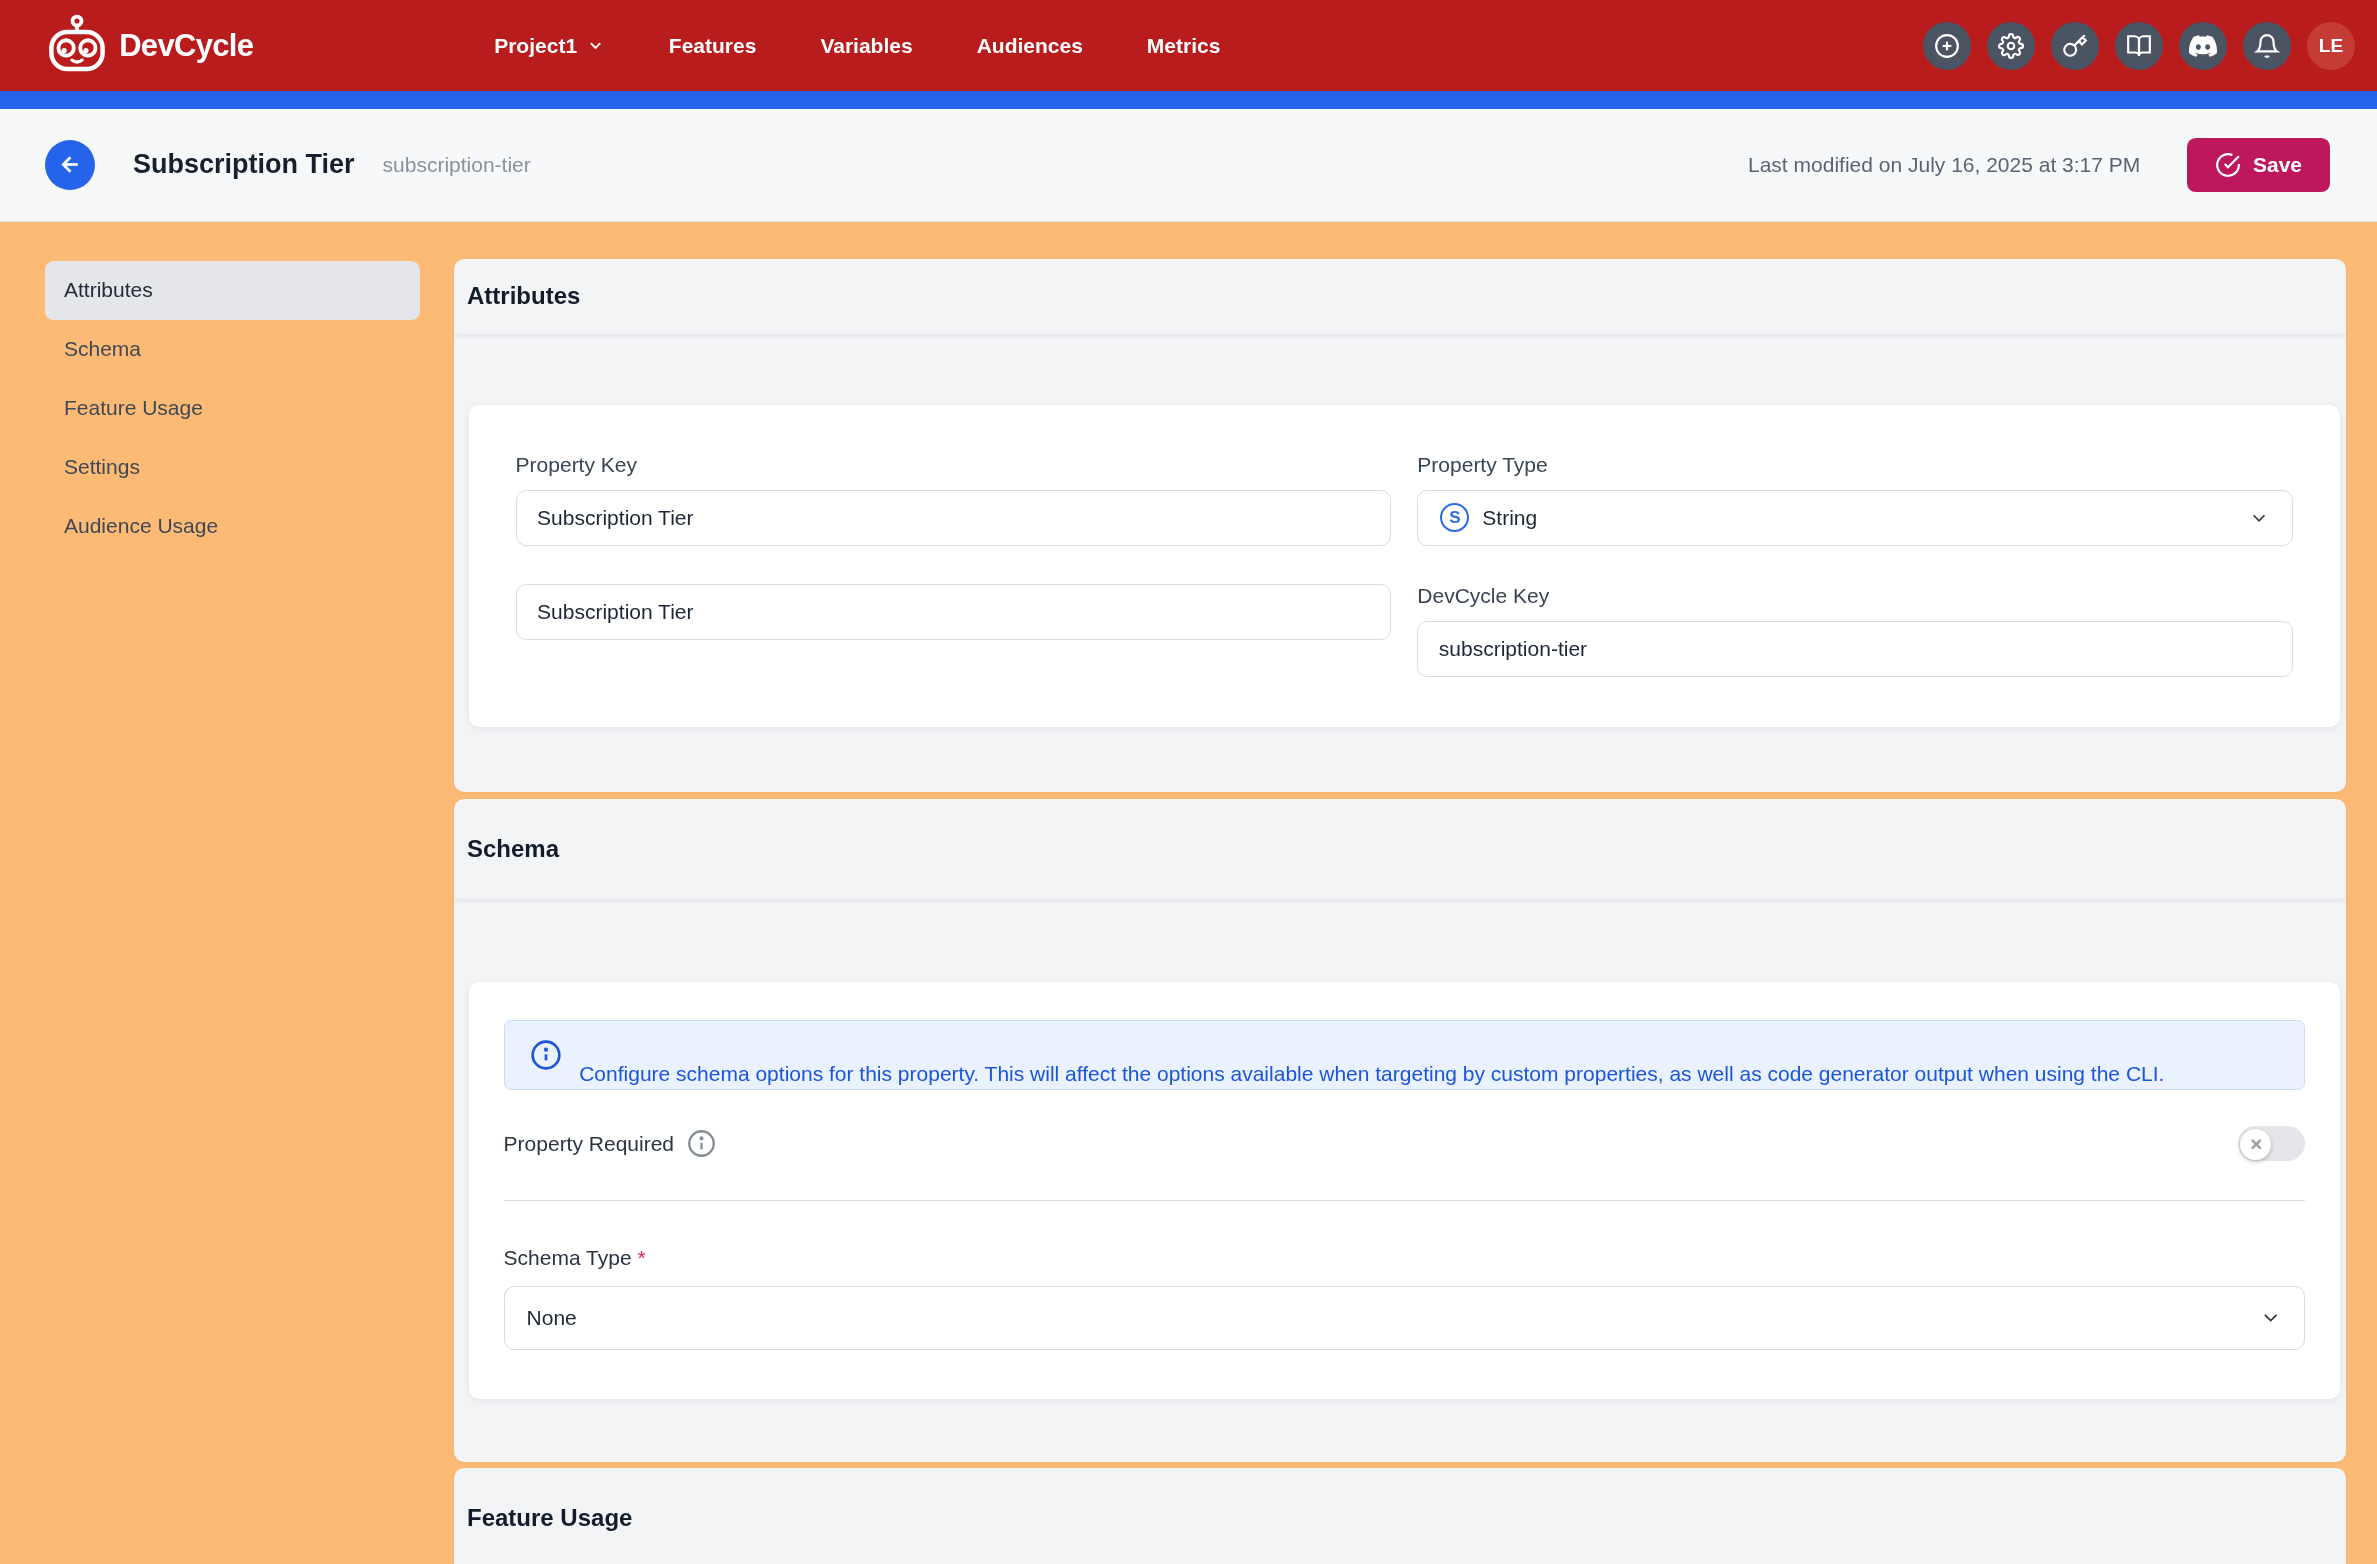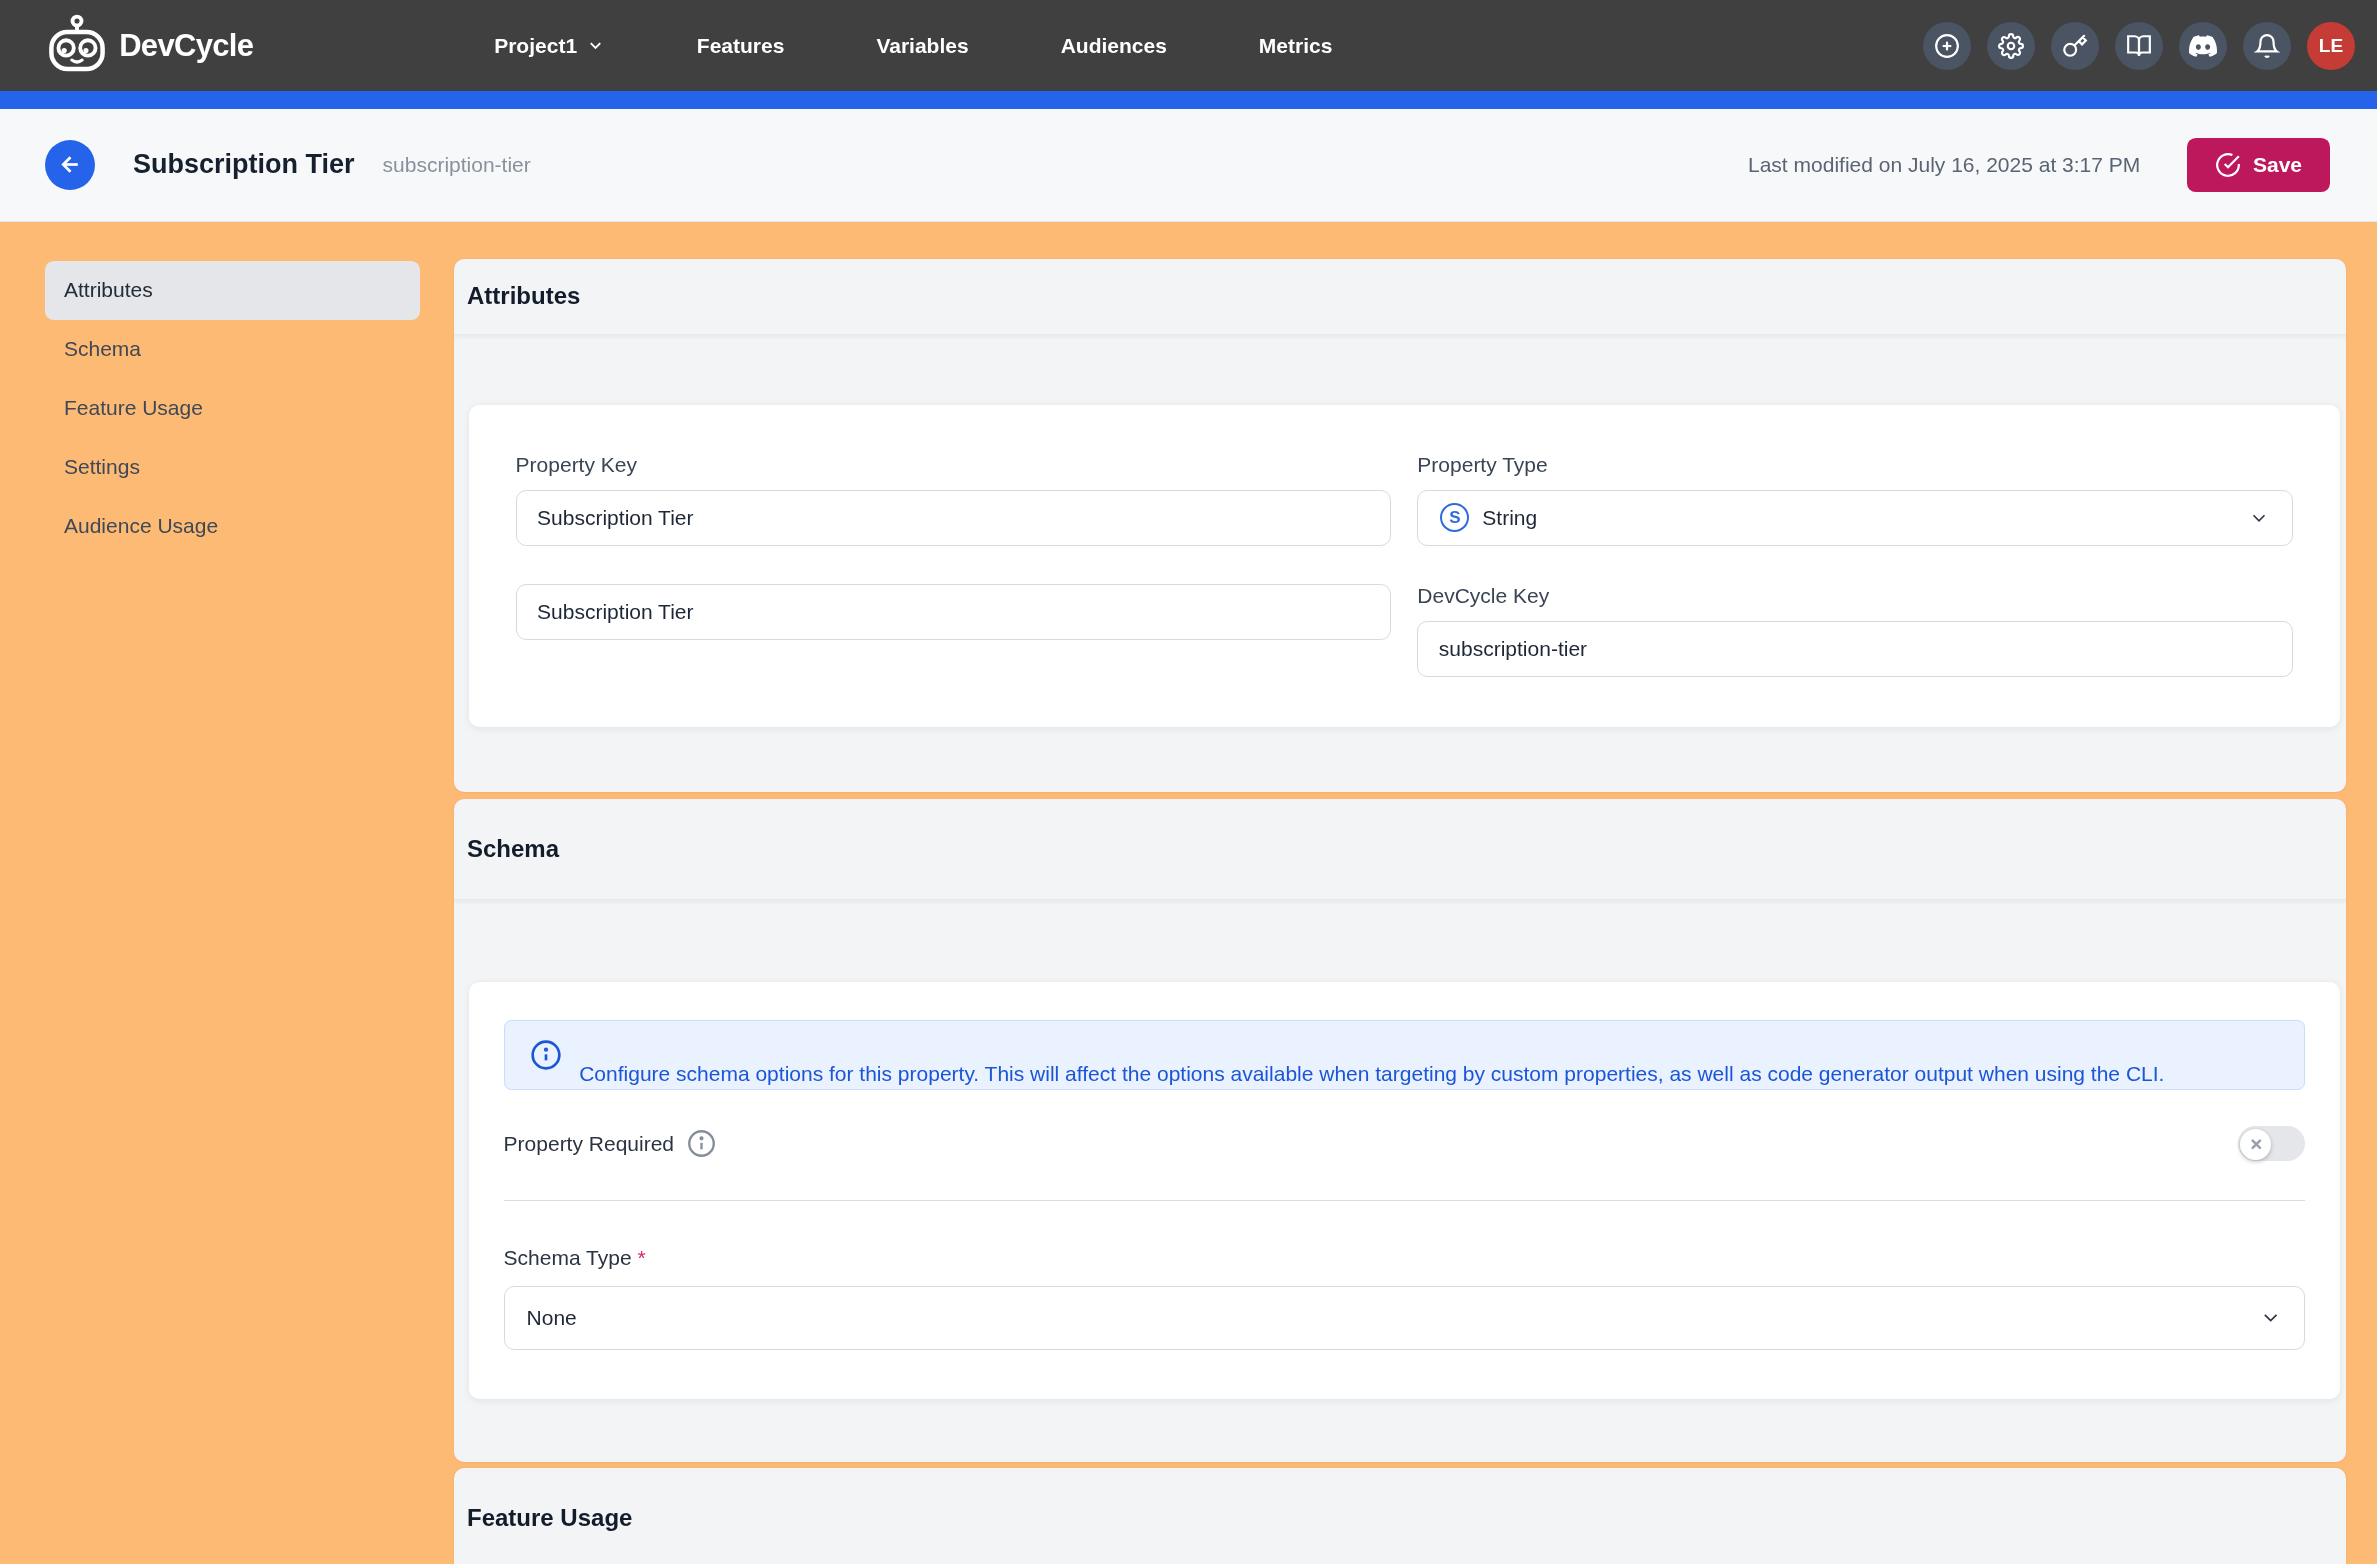--- a/index.html
+++ b/index.html
@@ -1,23 +1,23 @@
 <!DOCTYPE html>
 <html style="font-size:11.7px"><head>
 <meta charset="utf-8">
 <style>
   * { margin:0; padding:0; box-sizing:border-box; }
   html,body { width:2377px; height:1564px; overflow:hidden;
     font-family:"Liberation Sans", sans-serif; background:#edeff2; }
 
   
-  .topnav { height:91px; background:#404040; display:flex; align-items:center; padding:0 22px 0 45px; }
+  .topnav { height:91px; background:#b91c1c; display:flex; align-items:center; padding:0 22px 0 45px; }
   .logo { display:flex; align-items:center; gap:10.2px; }
   .logo-text { color:#fff; font-size:31px; font-weight:800; letter-spacing:-0.7px; }
-  .nav-links { display:flex; align-items:center; gap:92px; margin-left:241px; }
+  .nav-links { display:flex; align-items:center; gap:64px; margin-left:241px; }
   .nav-link { color:#fff; font-size:21px; font-weight:600; display:flex; align-items:center; gap:8.8px; cursor:pointer; }
   .nav-right { margin-left:auto; display:flex; align-items:center; gap:16px; }
   .icon-circle { width:48px; height:48px; border-radius:50%; background:#4a5462; display:flex; align-items:center; justify-content:center; cursor:pointer; }
   .avatar { width:48px; height:48px; border-radius:50%; background:#c43c35; color:#fff; font-size:19px; font-weight:600; display:flex; align-items:center; justify-content:center; cursor:pointer; }
   .bluebar { height:17.6px; background:#2563eb; }
 
   
   .pagehead { height:113px; background:#f7f8fa; border-bottom:1.5px solid #e2e5e9; display:flex; align-items:center; padding:0 47px 0 45px; }
   .back-btn { width:50px; height:50px; border-radius:50%; background:#2563eb; display:flex; align-items:center; justify-content:center; cursor:pointer; flex:0 0 auto; }
   .page-title { font-size:27px; font-weight:700; color:#16202e; margin-left:38px; }

